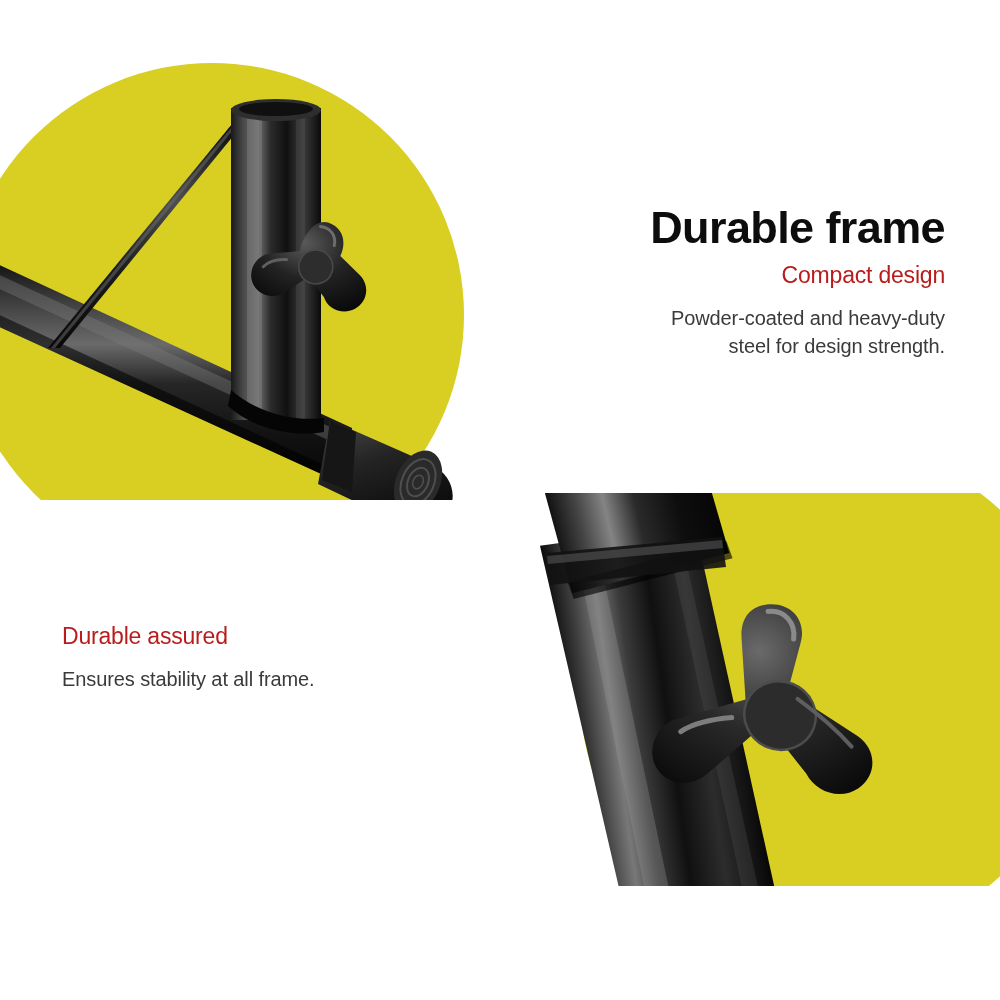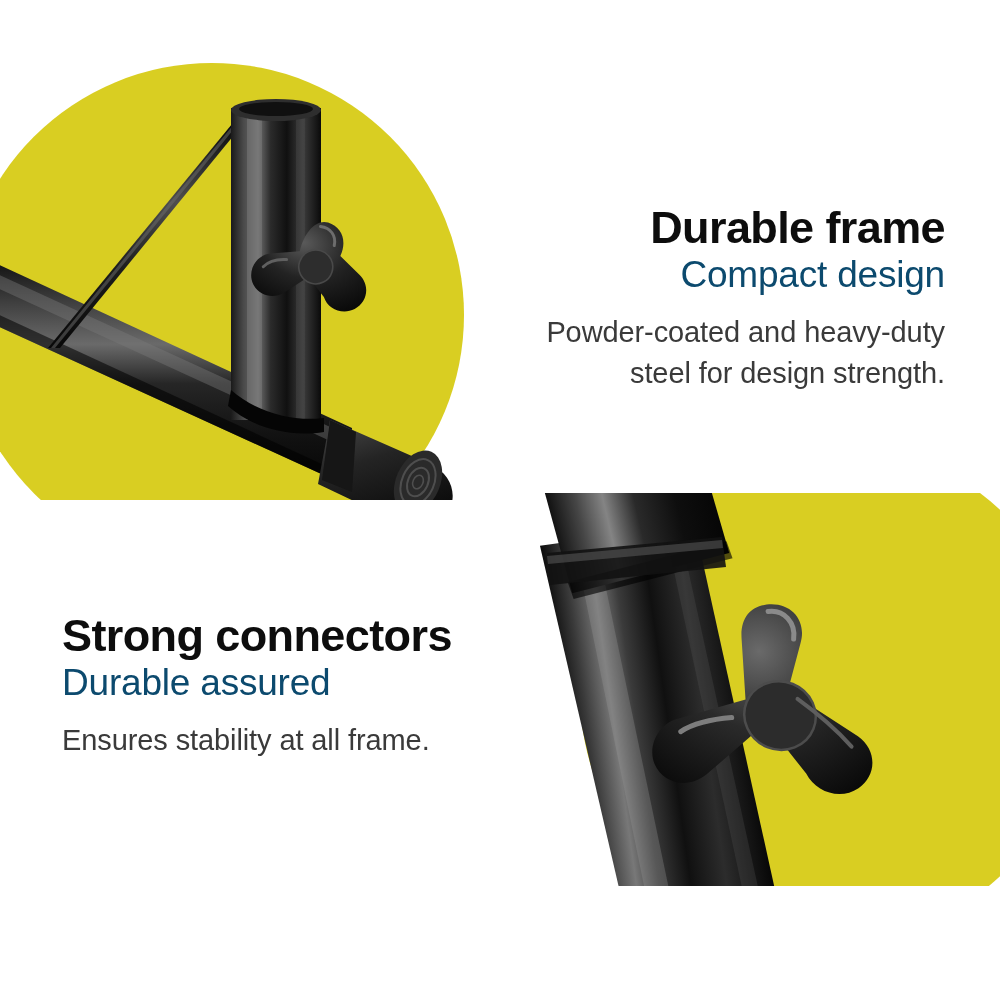--- a/index.html
+++ b/index.html
@@ -36,29 +36,30 @@
 
   .feat-title {
     font-size:45px;
     font-weight:bold;
     line-height:1.04;
     color:#0d0d0d;
     letter-spacing:-0.6px;
     white-space:nowrap;
   }
   .feat-subtitle {
-    font-size:37px;
+    font-size:23px;
     font-weight:normal;
     line-height:1.25;
-    color:#0c4a6e;
+    color:#b91c1c;
+    margin-top:9px;
     letter-spacing:-0.2px;
     white-space:nowrap;
   }
   .feat-body {
-    font-size:29px;
+    font-size:20px;
     font-weight:normal;
     line-height:1.42;
     color:#3a3a3a;
     margin-top:14px;
     letter-spacing:-0.1px;
   }
 </style>
 </head>
 <body>
 
@@ -229,20 +230,19 @@
   <div class="text-block" id="text-durable-frame">
     <div class="feat-title">Durable frame</div>
     <div class="feat-subtitle">Compact design</div>
     <div class="feat-body">
       <div>Powder-coated and heavy-duty</div>
       <div>steel for design strength.</div>
     </div>
   </div>
 
   <div class="text-block" id="text-strong-connectors">
-    <div class="feat-title">Strong connectors</div>
     <div class="feat-subtitle">Durable assured</div>
     <div class="feat-body">
       <div>Ensures stability at all frame.</div>
     </div>
   </div>
 
 </div>
 
 </body></html>

